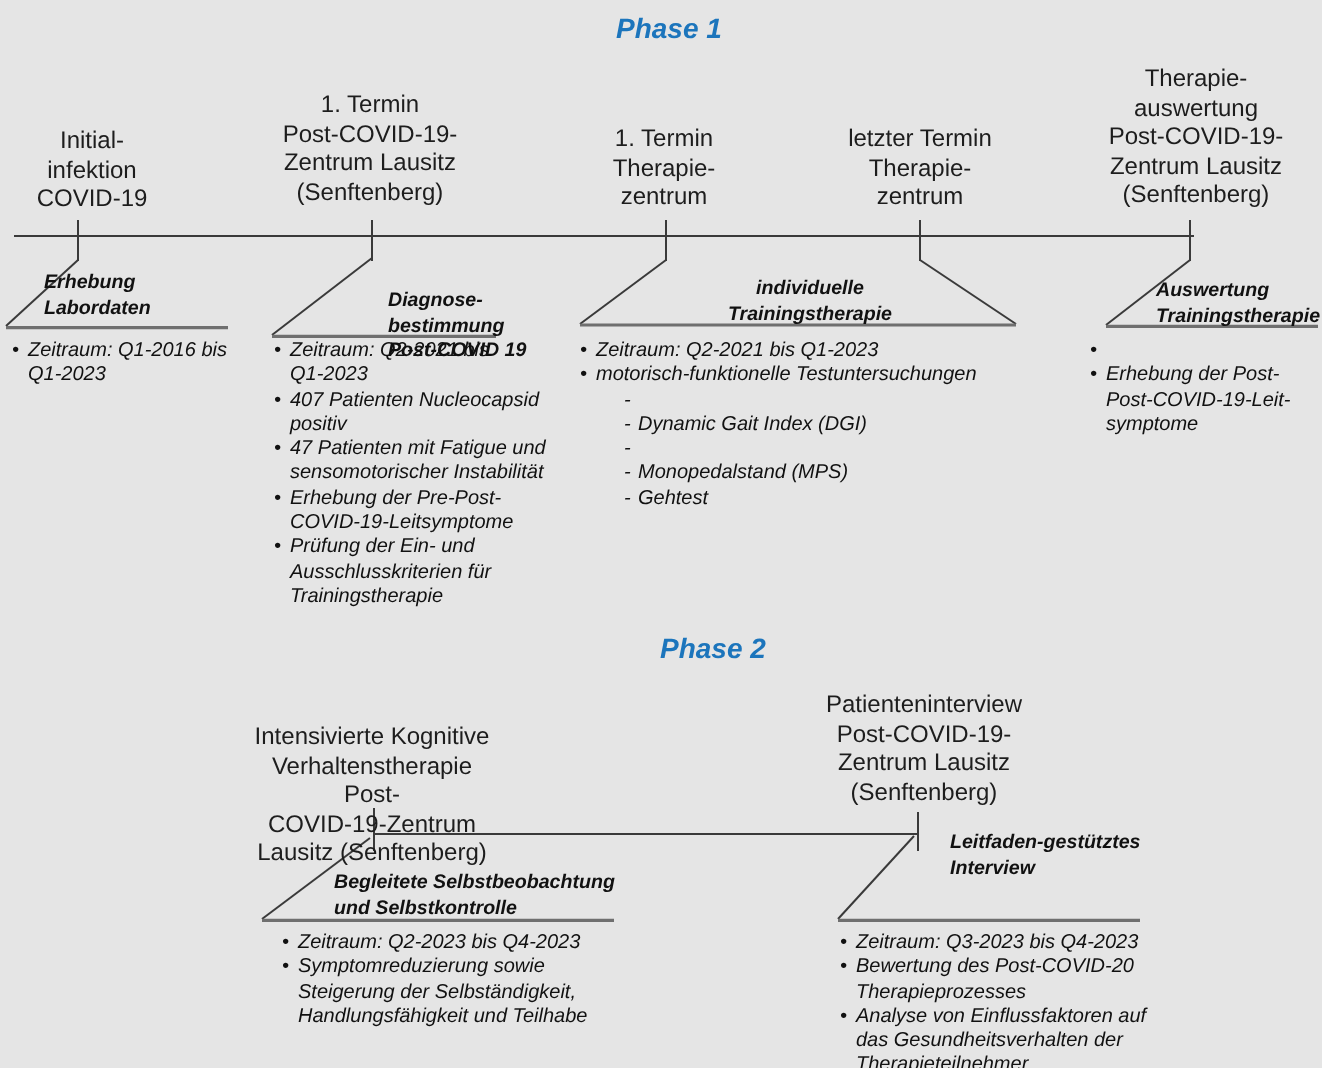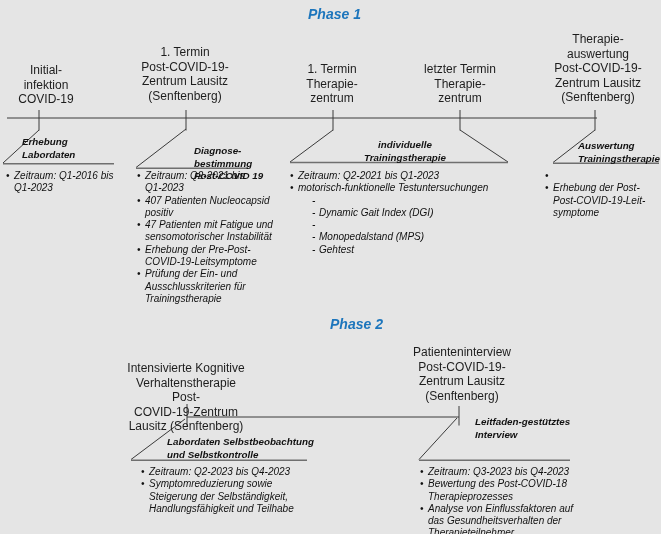--- a/index.html
+++ b/index.html
@@ -180,21 +180,21 @@
 
   <div class="milestone" style="left:121px;top:361px;width:130px;">Intensivierte Kognitive
 Verhaltenstherapie Post-
 COVID-19-Zentrum
 Lausitz (Senftenberg)</div>
   <div class="milestone" style="left:402px;top:345px;width:120px;">Patienteninterview
 Post-COVID-19-
 Zentrum Lausitz
 (Senftenberg)</div>
 
-  <div class="callout-title" style="left:167px;top:436px;">Labordaten Selbstbeobachtung
+  <div class="callout-title" style="left:167px;top:436px;">Begleitete Selbstbeobachtung
 und Selbstkontrolle</div>
   <div class="callout-title" style="left:443px;top:416px;margin-left:32px;">Leitfaden-gestütztes
 Interview</div>
 
   <div class="bullets" style="left:141px;top:466px;">
     <div class="b-item">
       <span class="b-marker">•</span>
       <span class="b-text">Zeitraum: Q2-2023 bis Q4-2023</span>
     </div>
     <div class="b-item">
@@ -205,21 +205,21 @@
     </div>
   </div>
 
   <div class="bullets" style="left:420px;top:466px;">
     <div class="b-item">
       <span class="b-marker">•</span>
       <span class="b-text">Zeitraum: Q3-2023 bis Q4-2023</span>
     </div>
     <div class="b-item">
       <span class="b-marker">•</span>
-      <span class="b-text">Bewertung des Post-COVID-18
+      <span class="b-text">Bewertung des Post-COVID-20
 Therapieprozesses</span>
     </div>
     <div class="b-item">
       <span class="b-marker">•</span>
       <span class="b-text">Analyse von Einflussfaktoren auf
 das Gesundheitsverhalten der
 Therapieteilnehmer</span>
     </div>
   </div>
 

